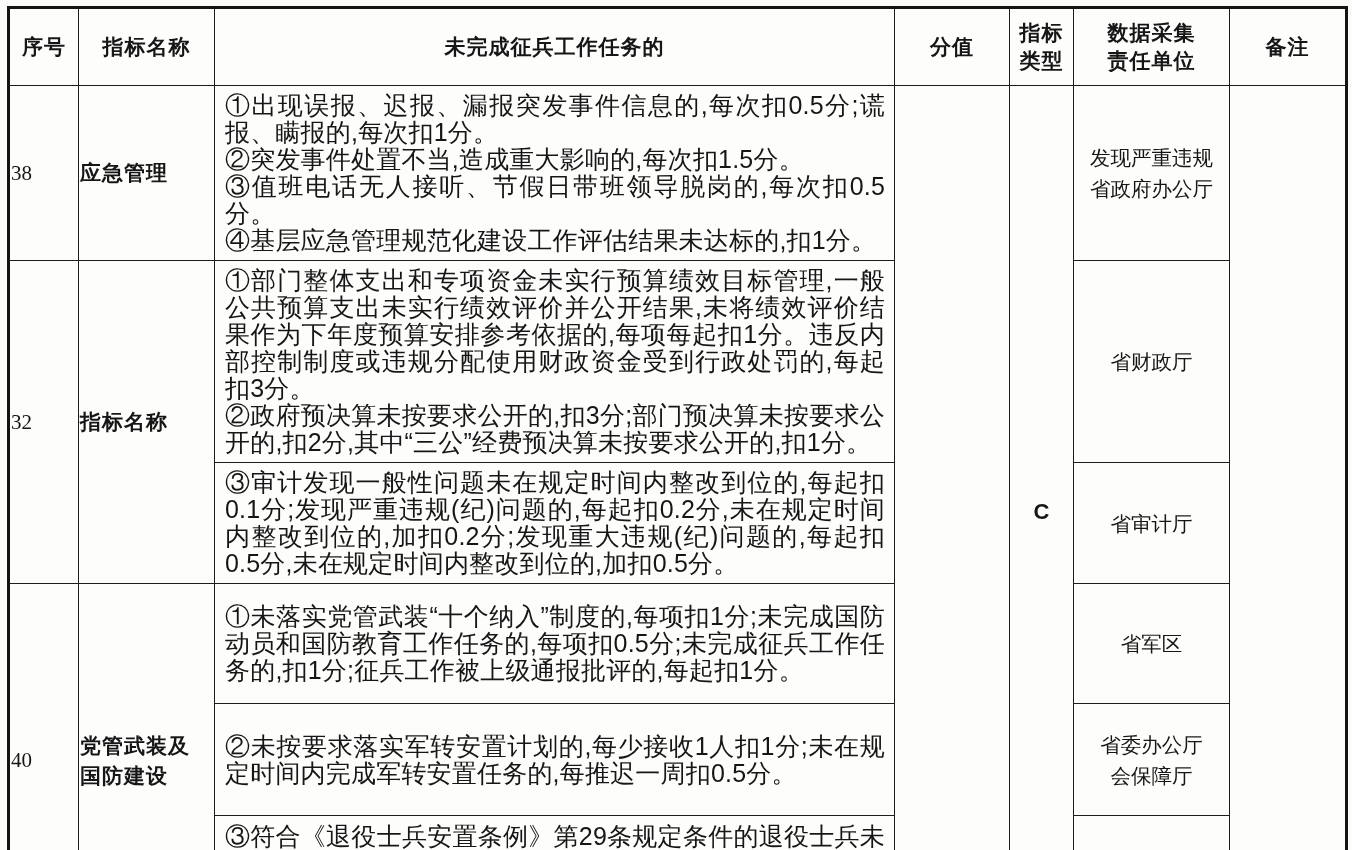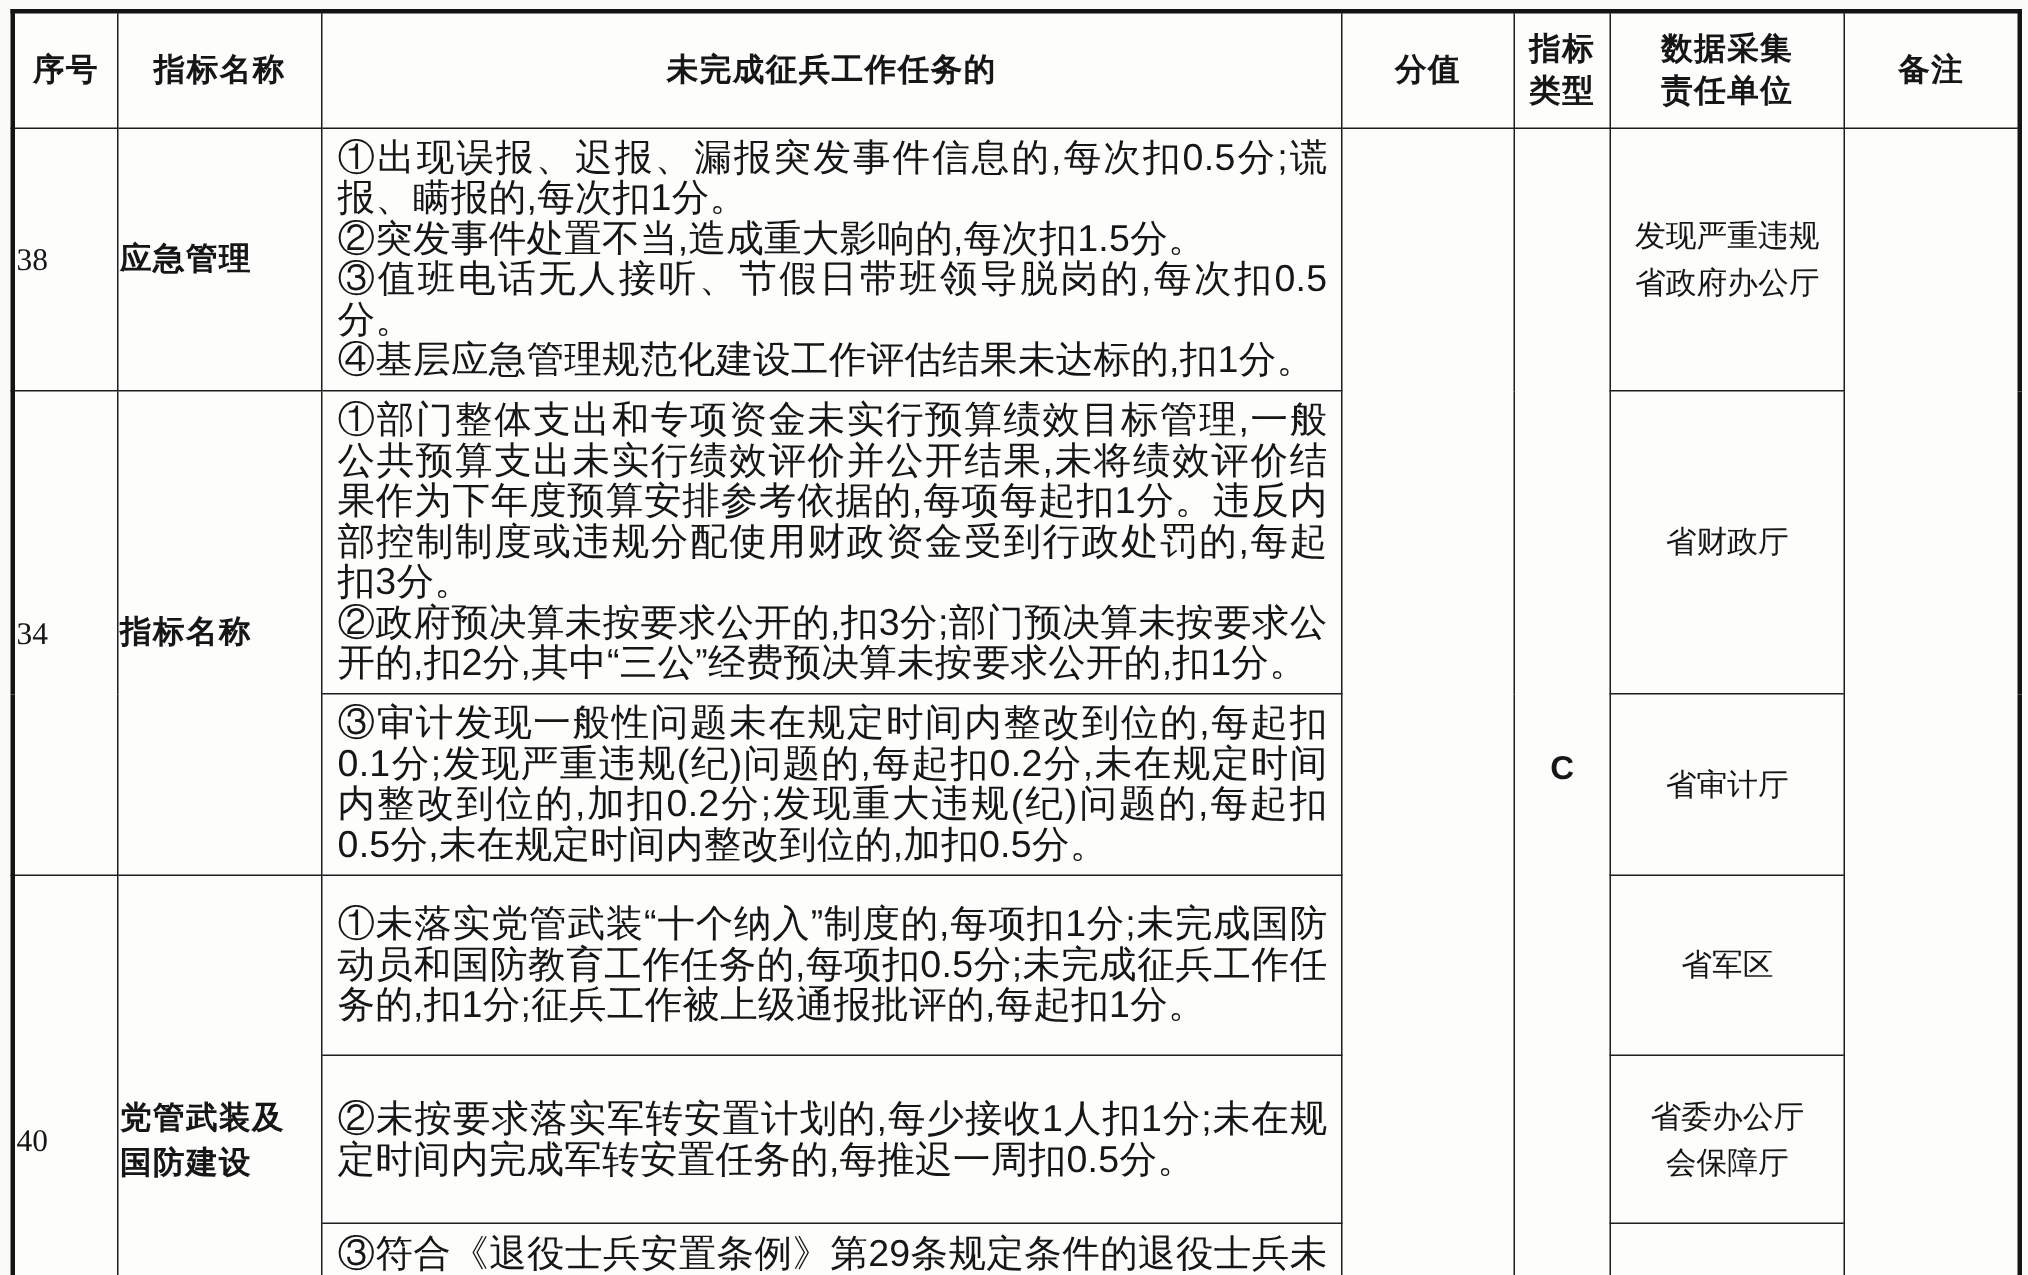--- a/index.html
+++ b/index.html
@@ -134,21 +134,21 @@
 ②突发事件处置不当,造成重大影响的,每次扣1.5分。
 ③值班电话无人接听、节假日带班领导脱岗的,每次扣0.5分。
 ④基层应急管理规范化建设工作评估结果未达标的,扣1分。</td>
         <td class="c-score" rowspan="6"></td>
         <td class="c-type" rowspan="6">C</td>
         <td class="c-unit">发现严重违规
 省政府办公厅</td>
         <td class="c-remark" rowspan="6"></td>
       </tr>
       <tr class="r-39a">
-        <td class="c-no" rowspan="2">34</td>
+        <td class="c-no" rowspan="2">32</td>
         <td class="c-name" rowspan="2">指标名称</td>
         <td class="c-content">①部门整体支出和专项资金未实行预算绩效目标管理,一般公共预算支出未实行绩效评价并公开结果,未将绩效评价结果作为下年度预算安排参考依据的,每项每起扣1分。违反内部控制制度或违规分配使用财政资金受到行政处罚的,每起扣3分。
 ②政府预决算未按要求公开的,扣3分;部门预决算未按要求公开的,扣2分,其中“三公”经费预决算未按要求公开的,扣1分。</td>
         <td class="c-unit">省财政厅</td>
       </tr>
       <tr class="r-39b">
         <td class="c-content">③审计发现一般性问题未在规定时间内整改到位的,每起扣0.1分;发现严重违规(纪)问题的,每起扣0.2分,未在规定时间内整改到位的,加扣0.2分;发现重大违规(纪)问题的,每起扣0.5分,未在规定时间内整改到位的,加扣0.5分。</td>
         <td class="c-unit">省审计厅</td>
       </tr>
       <tr class="r-40a">

